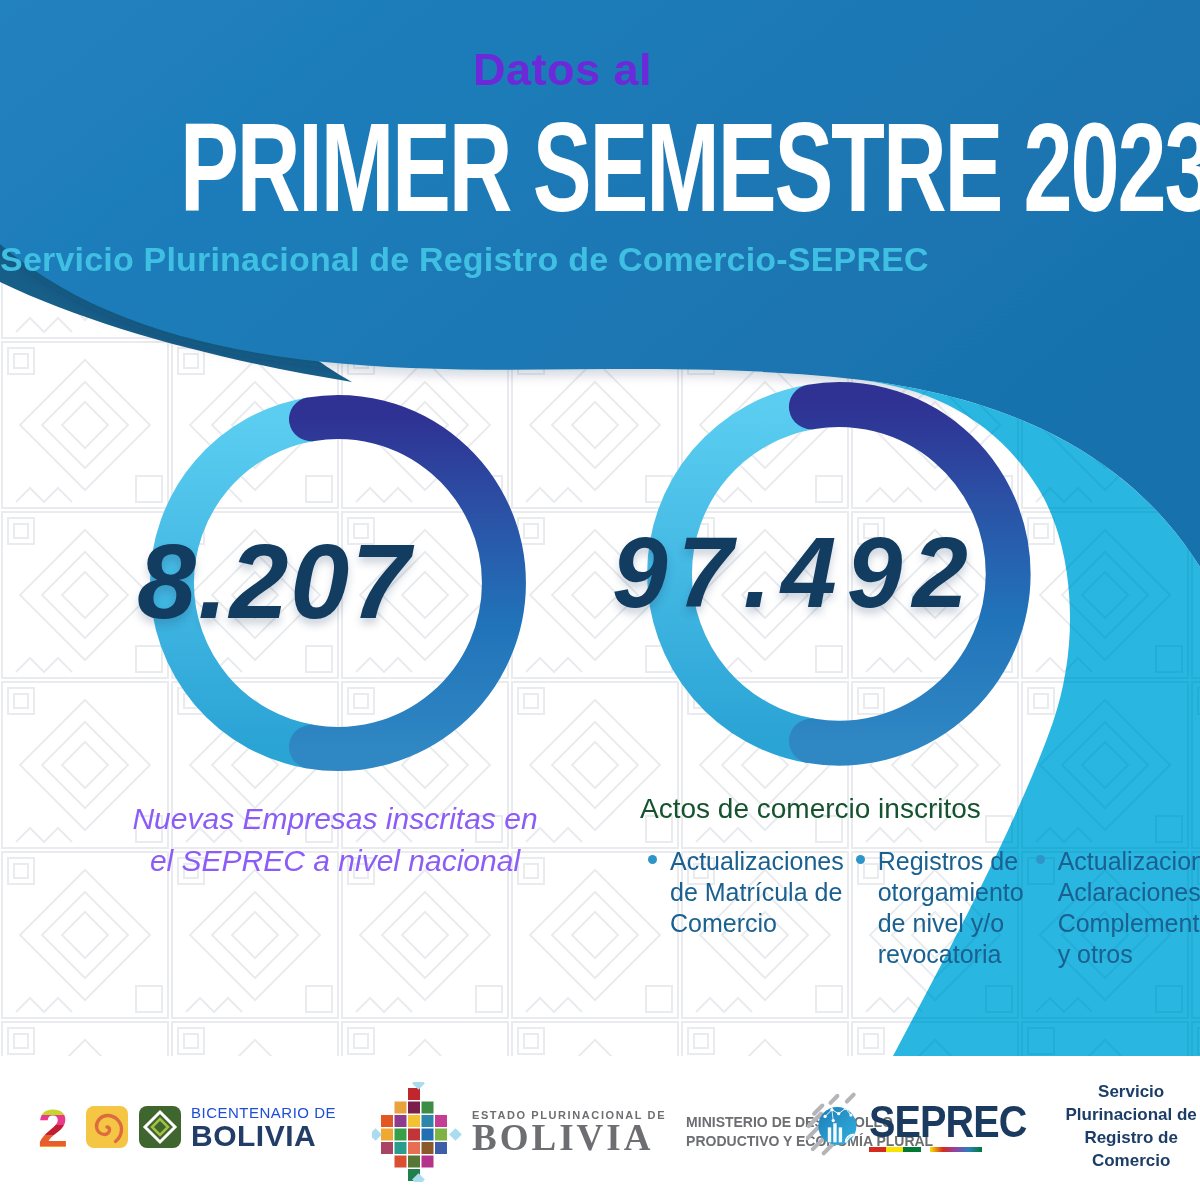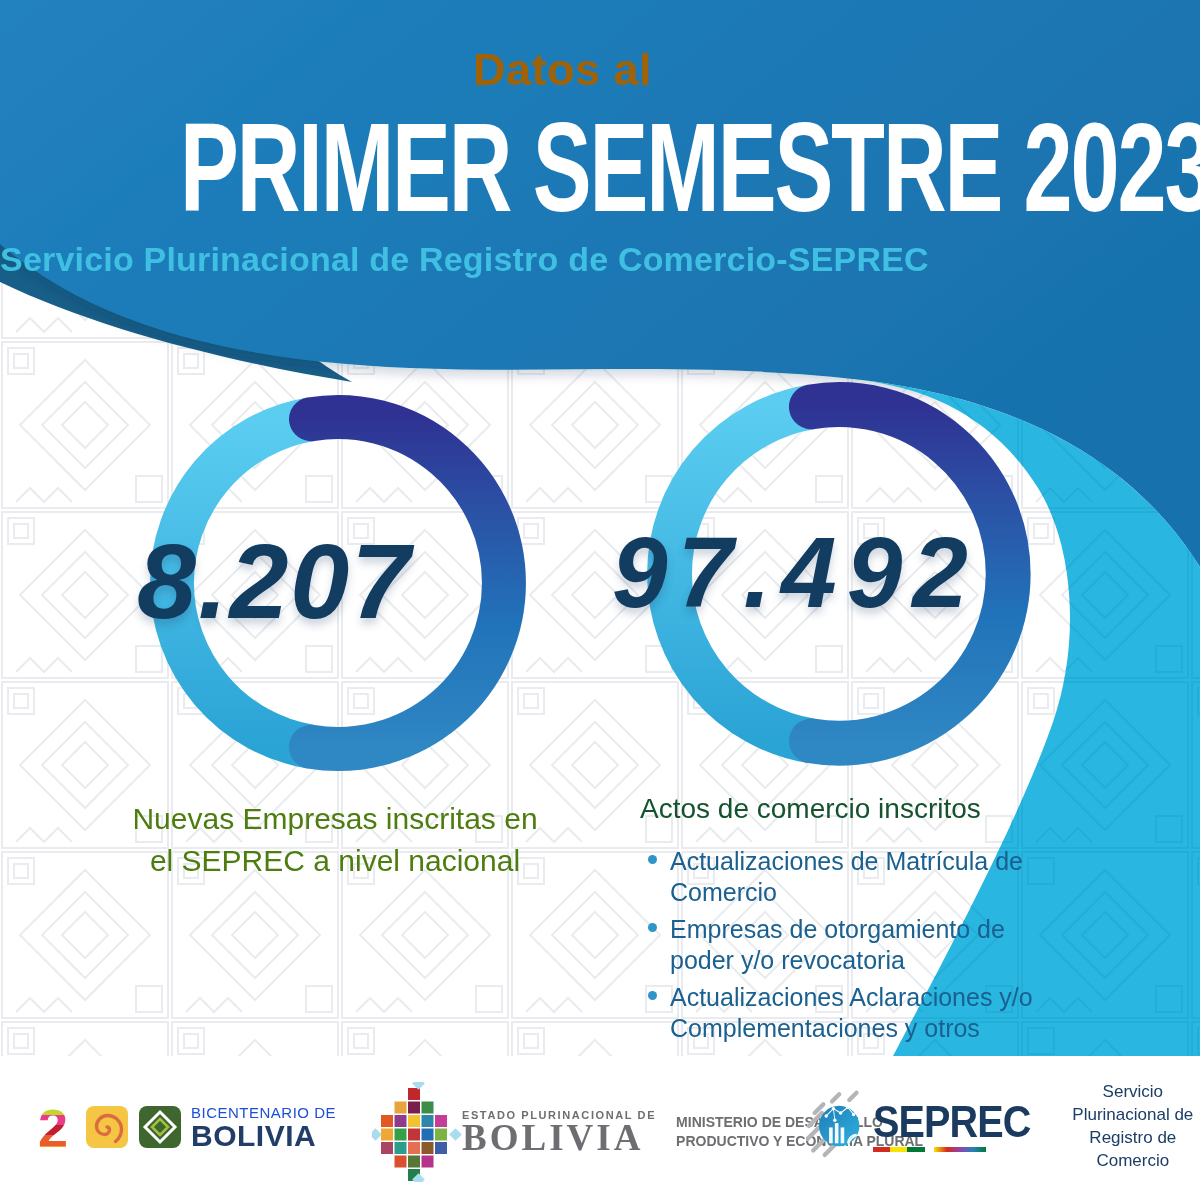--- a/index.html
+++ b/index.html
@@ -3,64 +3,64 @@
 <meta charset="utf-8">
 <style>
   html,body{margin:0;padding:0;}
   body{font-family:"Liberation Sans", sans-serif;}
   .canvas{position:relative;width:1200px;height:1200px;overflow:hidden;background:#ffffff;}
   .abs{position:absolute;}
   svg{display:block;}
 
   
   .kicker{left:0;top:44px;width:1125px;text-align:center;
-          font-size:45px;font-weight:700;color:#a16207;letter-spacing:0.5px;}
+          font-size:45px;font-weight:700;color:#6d28d9;letter-spacing:0.5px;}
   .title{left:0;top:104px;width:1200px;text-align:center;line-height:1.02;
          font-size:126px;font-weight:700;color:#ffffff;white-space:nowrap;
          letter-spacing:-3px;transform:scaleX(0.70);transform-origin:600px 50%;}
   .subtitle{left:0;top:240px;width:1200px;text-align:left;
             font-size:34px;font-weight:700;color:#3FC0E3;letter-spacing:0.2px;}
 
   
   .stat-value{font-style:italic;font-weight:700;color:#123C60;line-height:1;
               text-align:left;text-shadow:0 6px 8px rgba(30,60,100,0.22);}
   .stat-left{left:137px;top:528px;width:400px;font-size:106px;letter-spacing:2px;}
   .stat-right{left:612px;top:522px;width:452px;font-size:100px;letter-spacing:10px;}
 
   
   .label-left{left:95px;top:798px;width:480px;text-align:center;
-              font-size:30px;color:#4d7c0f;line-height:42px;}
+              font-size:30px;color:#8b5cf6;line-height:42px;font-style:italic;}
   .acts-heading{left:640px;top:793px;width:440px;font-size:28px;color:#14532d;}
-  .bullets{left:648px;top:846px;width:420px;display:flex;flex-direction:column;gap:6px;justify-content:center;}
+  .bullets{left:648px;top:846px;width:420px;display:flex;flex-direction:row;gap:12px;}
   .bullet{display:flex;gap:13px;}
   .bullet .dot{flex:0 0 auto;width:9px;height:9px;border-radius:50%;
                background:#2E95C8;margin-top:9px;}
   .bullet .btxt{font-size:25px;line-height:31px;color:#1A6090;}
 
   
   .logo-bicentenario{left:38px;top:1098px;display:flex;align-items:center;gap:9px;height:58px;}
   .bic-text .l1{font-size:15px;color:#1d4ed8;letter-spacing:0.5px;}
   .bic-text .l2{font-size:30px;font-weight:800;color:#223E68;letter-spacing:0.5px;line-height:30px;}
   .logo-ministerio{left:372px;top:1082px;display:flex;align-items:center;}
-  .min-bolivia{margin-left:0;}
+  .min-bolivia{margin-left:10px;}
   .min-bolivia .small{font-size:11px;font-weight:700;color:#6D6E71;letter-spacing:1.6px;}
   .min-bolivia .big{font-family:"Liberation Serif", serif;font-size:37px;font-weight:700;
                     color:#6D6E71;letter-spacing:3px;line-height:34px;}
   .min-lines{margin-left:20px;}
   .min-lines div{font-size:14px;font-weight:700;color:#6D6E71;line-height:19px;}
   .logo-seprec{left:806px;top:1080px;display:flex;align-items:center;}
   .sep-name-col{margin-left:6px;text-align:right;}
   .sep-name{font-size:45px;font-weight:800;color:#1B3A5F;letter-spacing:-1px;line-height:42px;
             transform:scaleX(0.88);transform-origin:left center;}
   .sep-bars{display:flex;gap:9px;margin-top:4px;}
   .sep-bars .bar{height:5px;width:52px;}
   .bar-a{background:linear-gradient(90deg,#D52B1E 0 33%,#F9E300 33% 66%,#007934 66% 100%);}
   .bar-b{background:linear-gradient(90deg,#F9E300,#D52B1E,#8E44AD,#2980B9,#007934);}
   .sep-text{margin-left:14px;text-align:center;}
-  .sep-text div{font-size:17px;font-weight:400;color:#1C3D66;line-height:23px;}
+  .sep-text div{font-size:17px;font-weight:700;color:#1C3D66;line-height:23px;}
 </style>
 </head>
 <body>
 
 <div class="canvas">
 
   <svg class="abs" width="1200" height="1200" viewBox="0 0 1200 1200" style="left:0;top:0;">
     <defs>
       <pattern id="wm" width="170" height="170" patternUnits="userSpaceOnUse">
         <g fill="none" stroke="#E9EBEE" stroke-width="2">
@@ -148,21 +148,21 @@
   </div>
 
   <div class="abs acts-heading">Actos de comercio inscritos</div>
   <div class="abs bullets">
     <div class="bullet">
       <span class="dot"></span>
       <span class="btxt">Actualizaciones de Matrícula de Comercio</span>
     </div>
     <div class="bullet">
       <span class="dot"></span>
-      <span class="btxt">Empresas de otorgamiento de poder y/o revocatoria</span>
+      <span class="btxt">Registros de otorgamiento de nivel y/o revocatoria</span>
     </div>
     <div class="bullet">
       <span class="dot"></span>
       <span class="btxt">Actualizaciones Aclaraciones y/o Complementaciones y otros</span>
     </div>
   </div>
 
   <div class="abs logo-bicentenario">
     <svg width="38" height="52" viewBox="0 0 38 52">
       <defs>

